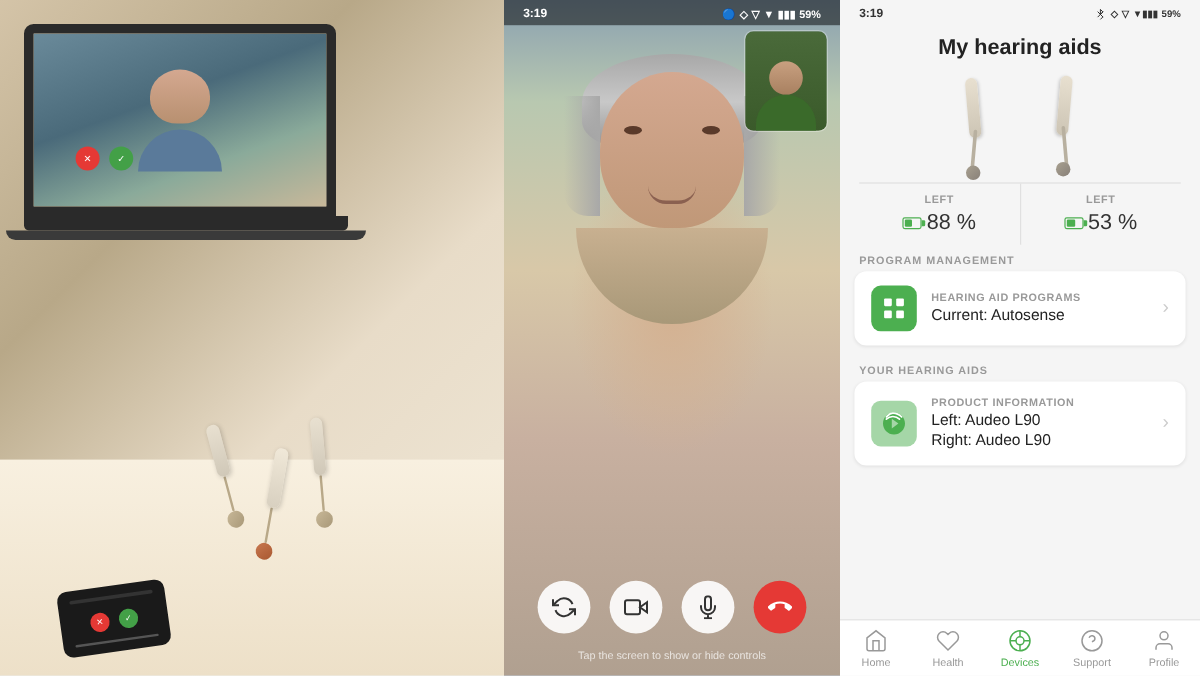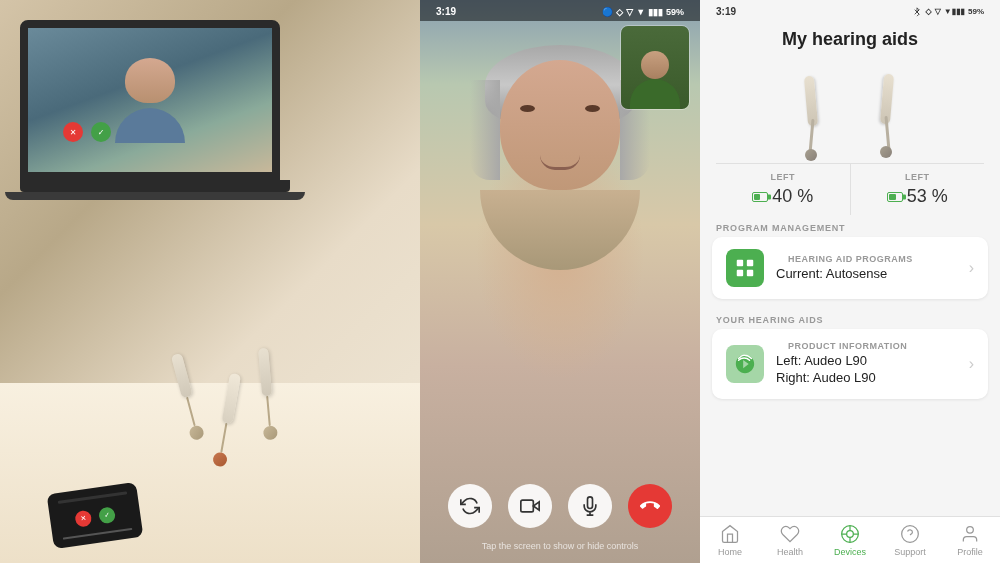--- a/index.html
+++ b/index.html
@@ -558,21 +558,20 @@
     .card-icon.light-green { background: #a5d6a7; }
     .card-icon svg { width: 22px; height: 22px; }
     .card-text { flex: 1; }
     .card-label {
       font-size: 9px;
       font-weight: 700;
       color: #999;
       letter-spacing: 0.5px;
       text-transform: uppercase;
       margin-bottom: 2px;
-      margin-left: 12px;
     }
     .card-value {
       font-size: 13px;
       font-weight: 500;
       color: #222;
       line-height: 1.3;
     }
     .card-chevron {
       color: #ccc;
       font-size: 16px;
@@ -742,21 +741,21 @@
       <span style="font-size:8px">◇</span>
       <span style="font-size:8px">▽</span>
       <span style="font-size:8px">▼▮▮▮</span>
       <span style="font-size:8px">59%</span>
     </div>
   </div>
 
   <div class="app-content">
 
     <div class="page-title-section">
-      <h1 style="font-size:18px;font-weight:600;color:#222;margin-bottom:11px">My hearing aids</h1>
+      <h1 style="font-size:18px;font-weight:600;color:#222;margin-bottom:0">My hearing aids</h1>
     </div>
 
     <div class="hearing-aids-image">
       <div class="ha-img">
         <div class="ha-img-body"></div>
         <div class="ha-img-tube"></div>
         <div class="ha-img-dome"></div>
       </div>
       <div class="ha-img-r">
         <div class="ha-img-r-body"></div>
@@ -765,21 +764,21 @@
       </div>
     </div>
 
     <div class="battery-section">
       <div class="battery-side">
         <div class="battery-label">LEFT</div>
         <div class="battery-value">
           <div class="battery-icon">
             <div class="battery-fill" style="width:40%"></div>
           </div>
-          <span class="battery-pct">40 %</span>
+          <span class="battery-pct">88 %</span>
         </div>
       </div>
       <div class="battery-side">
         <div class="battery-label">LEFT</div>
         <div class="battery-value">
           <div class="battery-icon">
             <div class="battery-fill" style="width:53%"></div>
           </div>
           <span class="battery-pct">53 %</span>
         </div>

